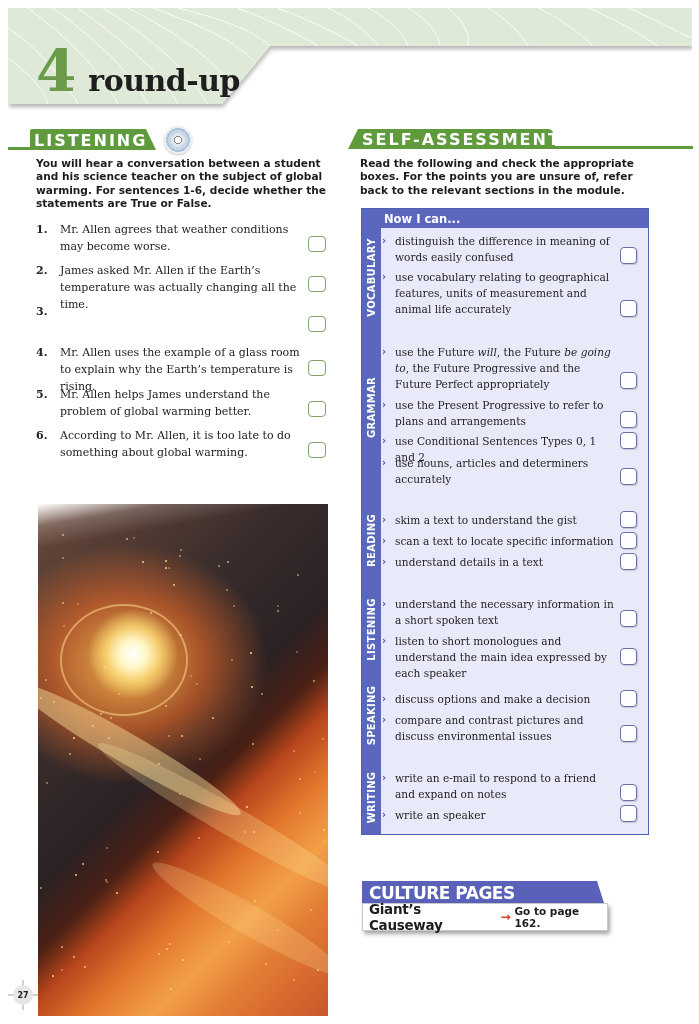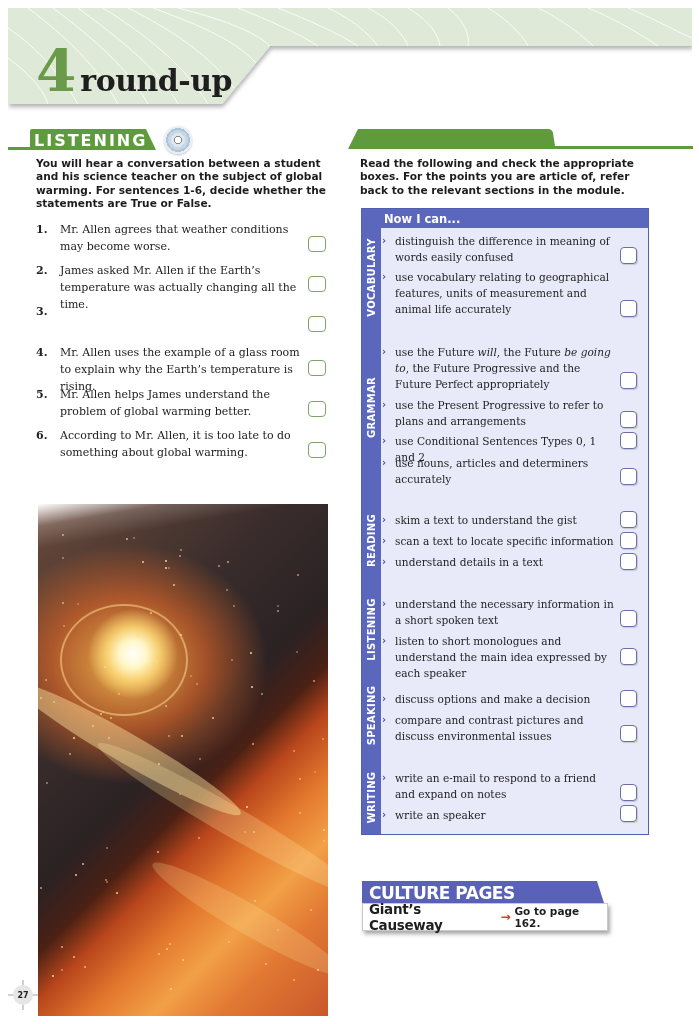--- a/index.html
+++ b/index.html
@@ -10,21 +10,21 @@
   .banner {
     position: absolute; left: 8px; top: 8px; width: 684px; height: 100px;
   }
   .banner svg { position: absolute; left: 0; top: 0; }
   .banner-title {
     position: absolute; left: 28px; top: 34px;
     font-family: "DejaVu Serif", serif; font-weight: bold;
     display: flex; align-items: baseline;
   }
   .banner-num { font-size: 58px; color: #6a9a4a; line-height: 1; margin-right: 6px; letter-spacing: -2px; }
-  .banner-word { font-size: 30px; color: #1e1e1e; line-height: 1; letter-spacing: -0.5px; }
+  .banner-word { font-size: 30px; color: #1e1e1e; line-height: 1; letter-spacing: -0.5px; margin-left: 8px; }
 
   
   .sec-head { position: absolute; }
   .sec-head svg { position: absolute; left: 0; top: 0; }
   .sec-label {
     position: absolute; font-family: "DejaVu Sans", sans-serif; font-weight: bold;
     color: #fff; font-size: 16px; letter-spacing: 2px;
   }
 
   .cd-icon {
@@ -319,23 +319,24 @@
 <div class="page-badge">
   <div class="ray" style="left:14px; top:0; width:2px; height:30px;"></div>
   <div class="ray" style="left:0; top:14px; width:30px; height:2px;"></div>
   <div class="circle">27</div>
 </div>
 
 <div class="sec-head" style="left:348px; top:128px; width:345px; height:24px;">
   <svg width="345" height="24" viewBox="0 0 345 24">
     <path d="M10 1 H200 Q204 1 205 5 L207 18 H345 V21 H0 Z" fill="#5f9a3c"></path>
   </svg>
-</div>
-
-<div class="intro" style="left:360px; top:157px; width:300px;">Read the following and check the appropriate boxes. For the points you are article of, refer back to the relevant sections in the module.</div>
+  <span class="sec-label" style="left:14px; top:2px;">SELF-ASSESSMENT</span>
+</div>
+
+<div class="intro" style="left:360px; top:157px; width:300px;">Read the following and check the appropriate boxes. For the points you are unsure of, refer back to the relevant sections in the module.</div>
 
 <div class="panel">
   <div class="panel-head">Now I can...</div>
   <div class="panel-body"></div>
   <div class="vlabel" style="top:22px; height:92px;">
       <span>VOCABULARY</span>
     </div>
   <div class="vlabel" style="top:138px; height:120px;">
       <span>GRAMMAR</span>
     </div>

